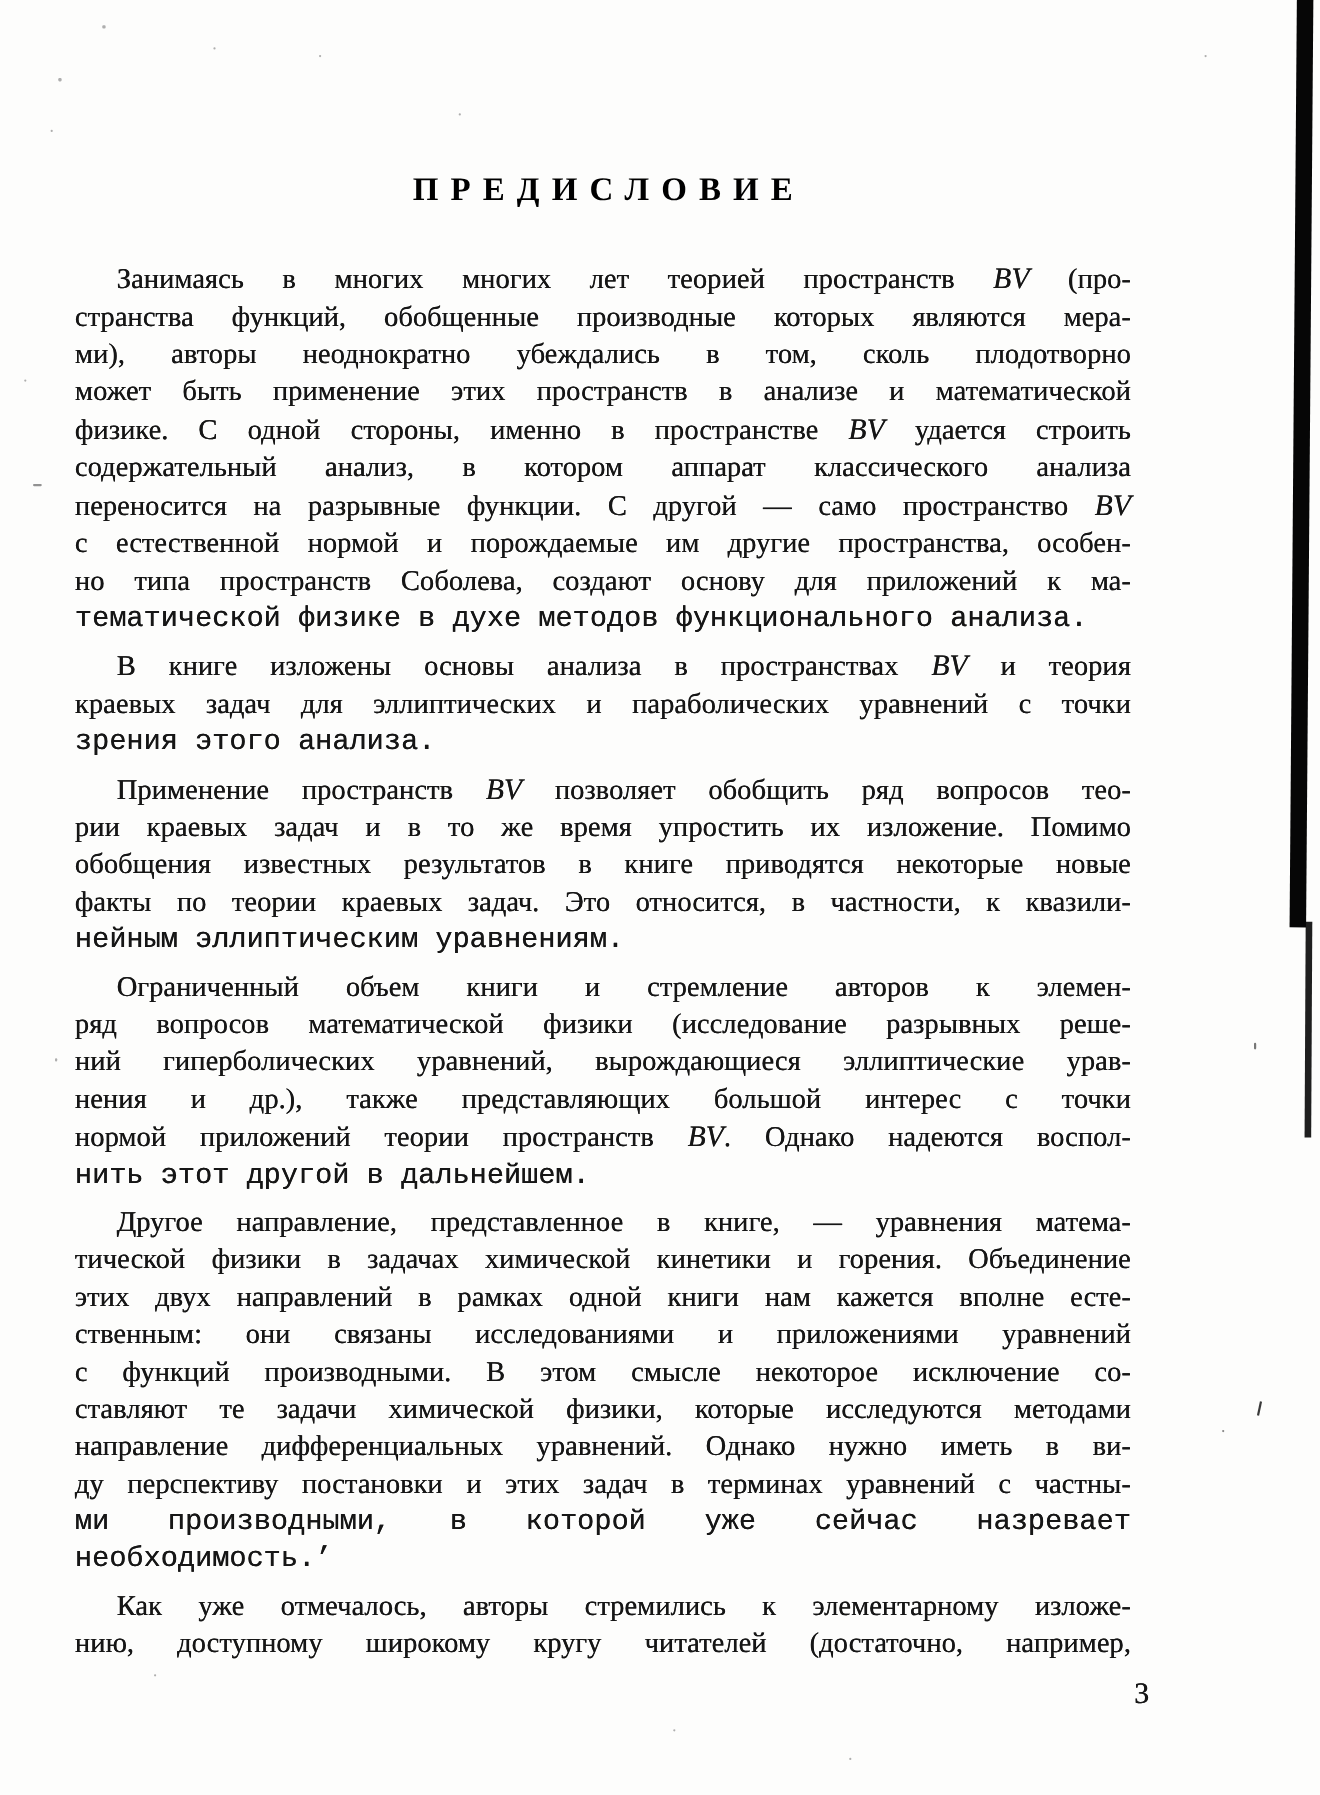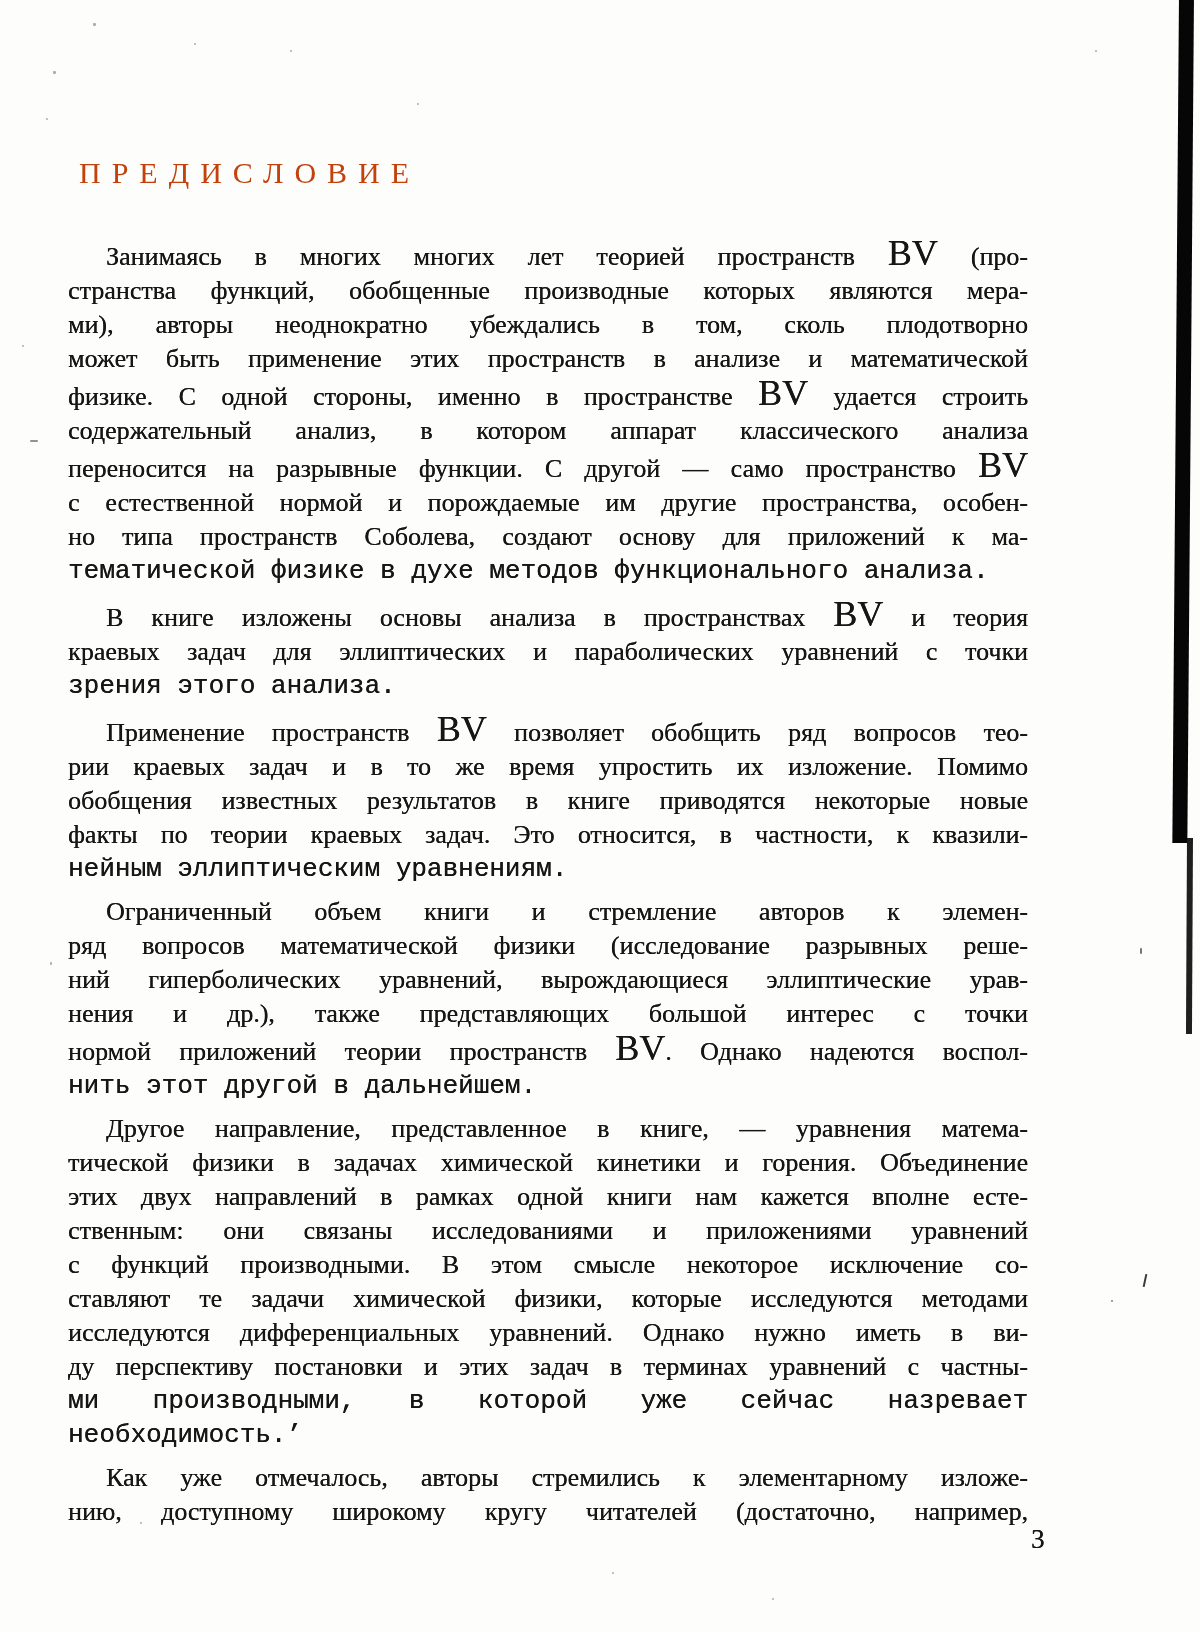--- a/index.html
+++ b/index.html
@@ -22,41 +22,43 @@
   }
   .text-col {
     position: absolute;
     left: 68px;
     top: 156px;
     width: 960px;
   }
   .doc-title {
     font-size: 30px;
     line-height: 34px;
-    font-weight: normal;
+    font-weight: bold;
     letter-spacing: 11px;
     padding-left: 11px; 
+    text-align: center;
     margin: 0 0 46px 0;
-    color: #c2410c;
+    color: #000000;
   }
   .para { margin: 0; }
   .para + .para { margin-top: 9px; }
   .line {
     font-size: 26px;
     line-height: 34px;
     text-align: justify;
     text-align-last: justify;
     text-justify: inter-word;
     text-shadow: 0.25px 0 0 currentColor;
     white-space: normal;
   }
   .line.first { text-indent: 38px; }
   .line.last  { text-align-last: left; font-family: Liberation Mono, monospace; }
   .it {
-    font-size: 36px;
+    font-style: italic;
+    font-size: 27px;
   }
   .page-number {
     position: absolute;
     left: 1031px;
     top: 1524px;
     font-size: 27px;
     line-height: 30px;
     text-shadow: 0.25px 0 0 currentColor;
   }
   
@@ -147,21 +149,21 @@
           <div class="line"><span>нормой приложений теории пространств </span><span class="it">BV</span><span>. Однако надеются воспол-</span></div>
           <div class="line last"><span>нить этот другой в дальнейшем.</span></div>
         </div>
         <div class="para">
           <div class="line first"><span>Другое направление, представленное в книге, — уравнения матема-</span></div>
           <div class="line"><span>тической физики в задачах химической кинетики и горения. Объединение</span></div>
           <div class="line"><span>этих двух направлений в рамках одной книги нам кажется вполне есте-</span></div>
           <div class="line"><span>ственным: они связаны исследованиями и приложениями уравнений</span></div>
           <div class="line"><span>с функций производными. В этом смысле некоторое исключение со-</span></div>
           <div class="line"><span>ставляют те задачи химической физики, которые исследуются методами</span></div>
-          <div class="line"><span>исследуются дифференциальных уравнений. Однако нужно иметь в ви-</span></div>
+          <div class="line"><span>направление дифференциальных уравнений. Однако нужно иметь в ви-</span></div>
           <div class="line"><span>ду перспективу постановки и этих задач в терминах уравнений с частны-</span></div>
           <div class="line last"><span>ми производными, в которой уже сейчас назревает необходимость.’</span></div>
         </div>
         <div class="para">
           <div class="line first"><span>Как уже отмечалось, авторы стремились к элементарному изложе-</span></div>
           <div class="line"><span>нию, доступному широкому кругу читателей (достаточно, например,</span></div>
         </div>
       </div>
   </div>
 

